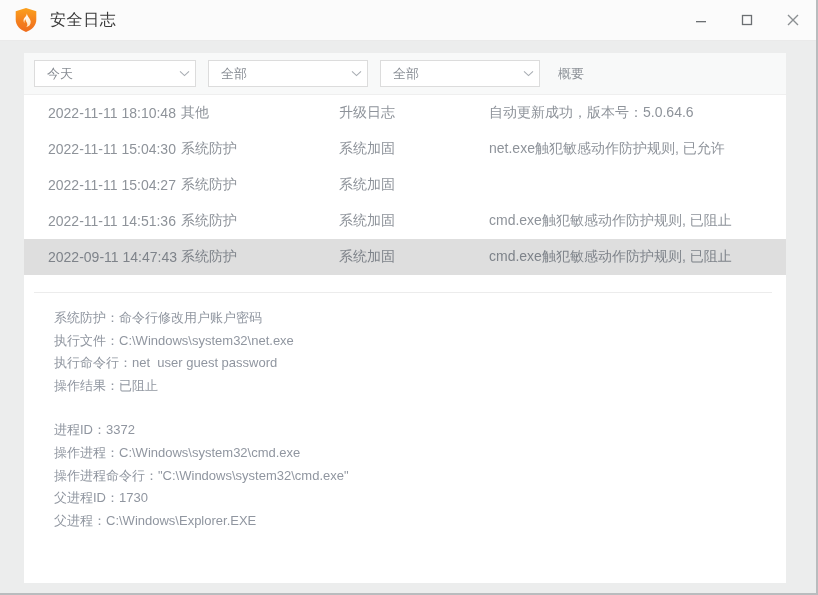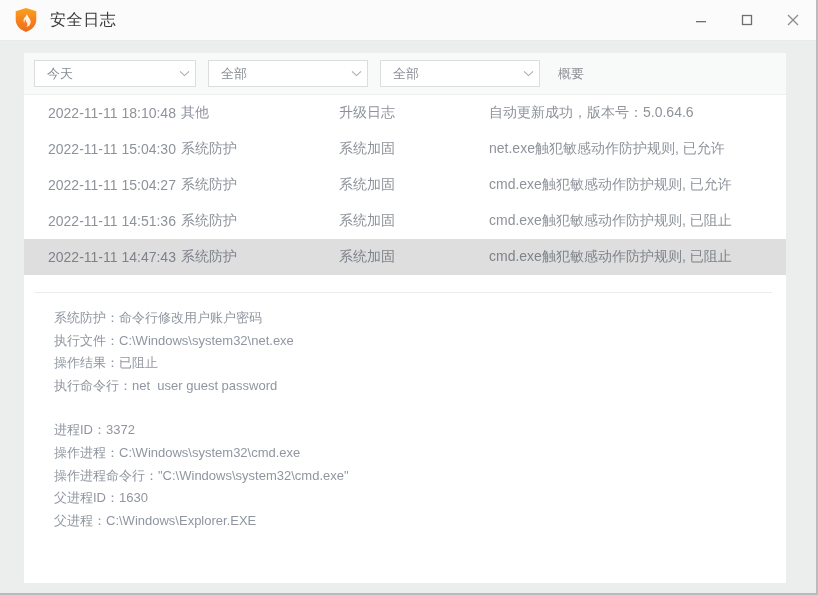--- a/index.html
+++ b/index.html
@@ -257,45 +257,44 @@
           <div class="log-row">
             <div class="cell-time">2022-11-11 15:04:30</div>
             <div class="cell-type">系统防护</div>
             <div class="cell-sub">系统加固</div>
             <div class="cell-sum">net.exe触犯敏感动作防护规则, 已允许</div>
           </div>
           <div class="log-row">
             <div class="cell-time">2022-11-11 15:04:27</div>
             <div class="cell-type">系统防护</div>
             <div class="cell-sub">系统加固</div>
-            <div class="cell-sum">cmd.exe触犯敏感动作防护规则, 已允许</div>
           </div>
           <div class="log-row">
             <div class="cell-time">2022-11-11 14:51:36</div>
             <div class="cell-type">系统防护</div>
             <div class="cell-sub">系统加固</div>
             <div class="cell-sum">cmd.exe触犯敏感动作防护规则, 已阻止</div>
           </div>
           <div class="log-row selected">
-            <div class="cell-time">2022-11-11 14:47:43</div>
+            <div class="cell-time">2022-09-11 14:47:43</div>
             <div class="cell-type">系统防护</div>
             <div class="cell-sub">系统加固</div>
             <div class="cell-sum">cmd.exe触犯敏感动作防护规则, 已阻止</div>
           </div>
         </div>
 
       <div class="detail-sep"></div>
       <div class="detail" id="detail-panel">
           <div class="detail-line">系统防护：命令行修改用户账户密码</div>
           <div class="detail-line">执行文件：C:\Windows\system32\net.exe</div>
+          <div class="detail-line">执行命令行：net  user guest password</div>
           <div class="detail-line">操作结果：已阻止</div>
-          <div class="detail-line">执行命令行：net  user guest password</div>
           <div class="detail-gap"></div>
           <div class="detail-line">进程ID：3372</div>
           <div class="detail-line">操作进程：C:\Windows\system32\cmd.exe</div>
           <div class="detail-line">操作进程命令行："C:\Windows\system32\cmd.exe"</div>
-          <div class="detail-line">父进程ID：1630</div>
+          <div class="detail-line">父进程ID：1730</div>
           <div class="detail-line">父进程：C:\Windows\Explorer.EXE</div>
         </div>
 
     </div>
   </div>
 </div>
 
 </body></html>

